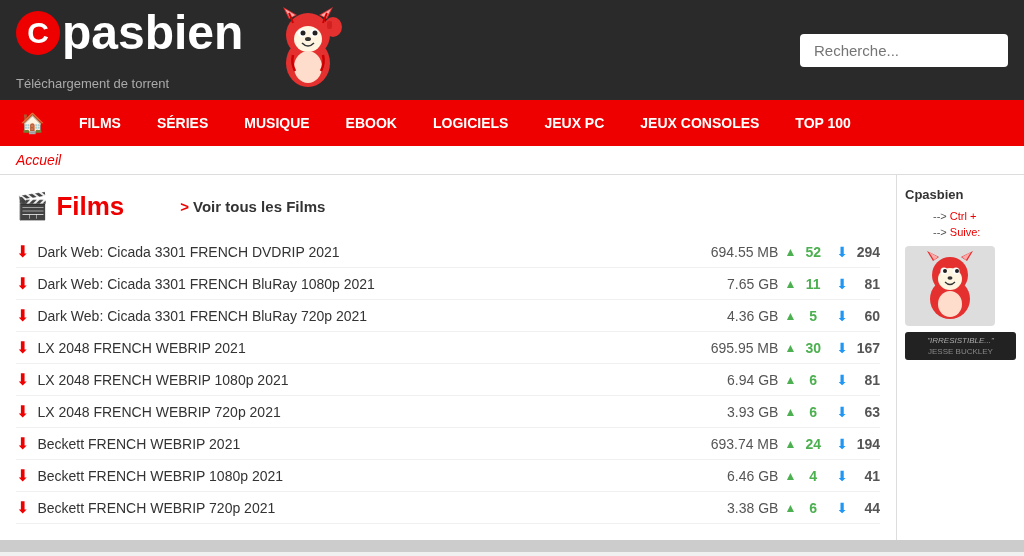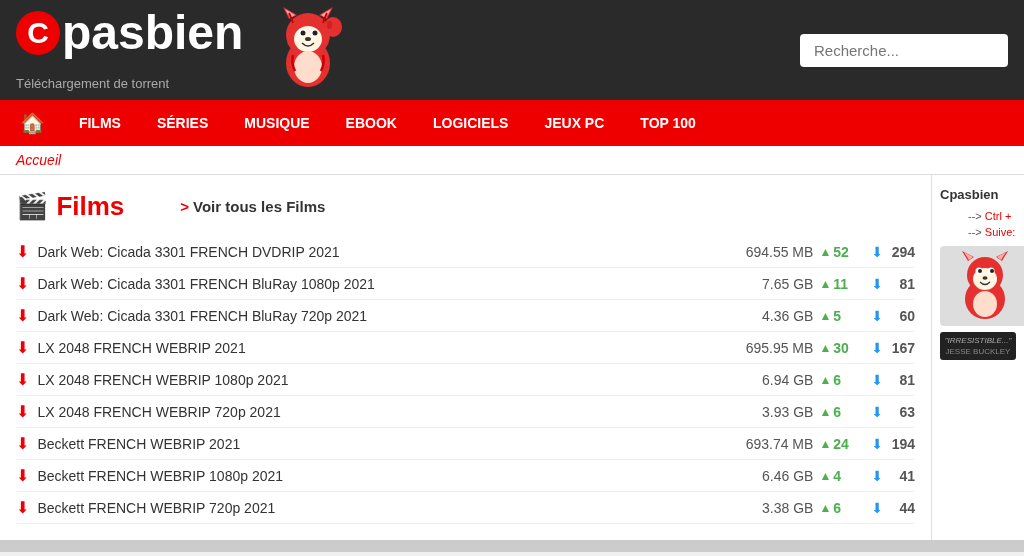--- a/index.html
+++ b/index.html
@@ -171,21 +171,21 @@
     .film-size {
       color: #555;
       min-width: 100px;
       text-align: right;
       margin-right: 6px;
     }
     .seed-count {
       color: #4caf50;
       font-weight: bold;
       min-width: 30px;
-      text-align: left;
+      text-align: center;
     }
     .seed-arrow {
       color: #4caf50;
       font-size: 12px;
       margin-right: 2px;
     }
     .leech-count {
       color: #555;
       font-weight: bold;
       min-width: 30px;
@@ -193,21 +193,21 @@
     }
     .leech-arrow {
       color: #2196f3;
       font-size: 14px;
       margin-right: 2px;
       margin-left: 8px;
     }
 
     
     .sidebar {
-      width: 93px;
+      width: 128px;
       background: white;
       border-left: 1px solid #ddd;
       padding: 12px 8px;
       flex-shrink: 0;
       overflow: hidden;
     }
     .sidebar-title {
       font-size: 13px;
       font-weight: bold;
       color: #333;
@@ -298,20 +298,21 @@
 </div>
 
 <nav class="nav">
   <div class="nav-item nav-home">🏠</div>
   <div class="nav-item">FILMS</div>
   <div class="nav-item">SÉRIES</div>
   <div class="nav-item">MUSIQUE</div>
   <div class="nav-item">EBOOK</div>
   <div class="nav-item">LOGICIELS</div>
   <div class="nav-item">JEUX PC</div>
+  <div class="nav-item">JEUX CONSOLES</div>
   <div class="nav-item">TOP 100</div>
 </nav>
 
 <div class="breadcrumb">
   <a href="#">Accueil</a>
 </div>
 
 <div class="main-container">
   <div class="content">
 

